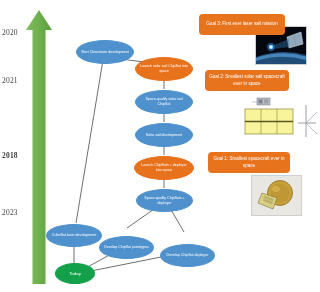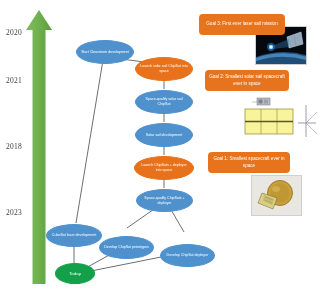--- a/index.html
+++ b/index.html
@@ -11,21 +11,21 @@
   }
   #canvas{position:relative;width:320px;height:292px;background:#ffffff;}
 
   
   .axis-arrow{position:absolute;left:25px;top:8px;width:28px;height:278px;}
   .year-label{
     position:absolute;
     font-family:"Liberation Serif", serif;
     font-size:7.5px;color:#404040;
     letter-spacing:.2px;
-    text-align:center;width:24px;
+    text-align:left;width:24px;
   }
 
   
   .node{
     position:absolute;
     display:flex;align-items:center;justify-content:center;
     text-align:center;
     border-radius:50%;
     color:#ffffff;
     font-family:"Liberation Sans", sans-serif;
@@ -73,21 +73,21 @@
         <stop offset="0%" stop-color="#81bd5d"></stop>
         <stop offset="45%" stop-color="#6fb24e"></stop>
         <stop offset="100%" stop-color="#5a9d3d"></stop>
       </linearGradient>
     </defs>
     <polygon points="14,2 27,22 20.5,22 20.5,276 7.5,276 7.5,22 1,22" fill="url(#gArrow)"></polygon>
   </svg>
 
   <div class="year-label" style="left:2px;top:28px;">2020</div>
   <div class="year-label" style="left:2px;top:76px;">2021</div>
-  <div class="year-label" style="left:2px;top:142px;">2018</div>
+  <div class="year-label" style="left:2px;top:151px;font-weight:bold;">2018</div>
   <div class="year-label" style="left:2px;top:208px;">2023</div>
 
   <svg class="lines" viewBox="0 0 320 292">
     <g stroke="#4a4a4a" stroke-width="0.8" fill="none">
 
       <line x1="74" y1="268" x2="74" y2="246"></line>
 
       <line x1="84" y1="269" x2="122" y2="248"></line>
 
       <line x1="86" y1="272" x2="186" y2="252"></line>

